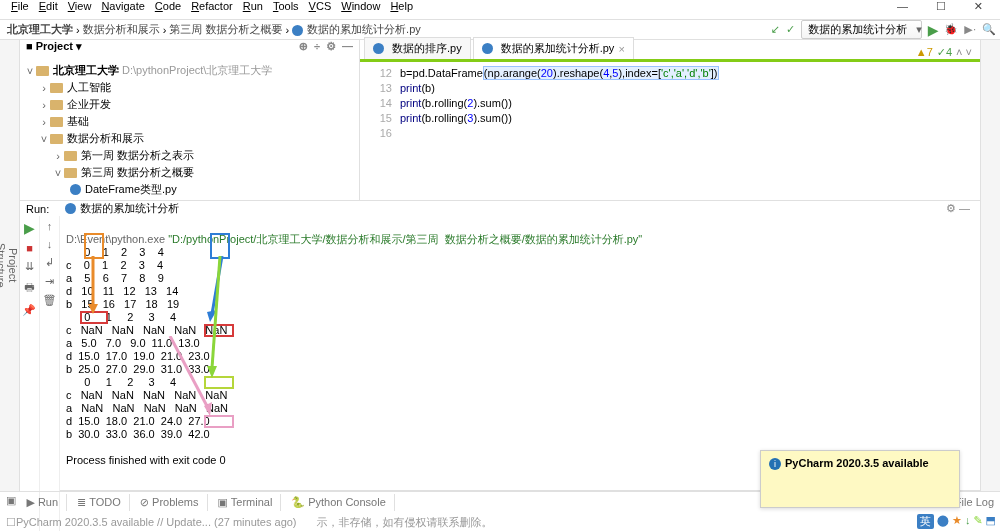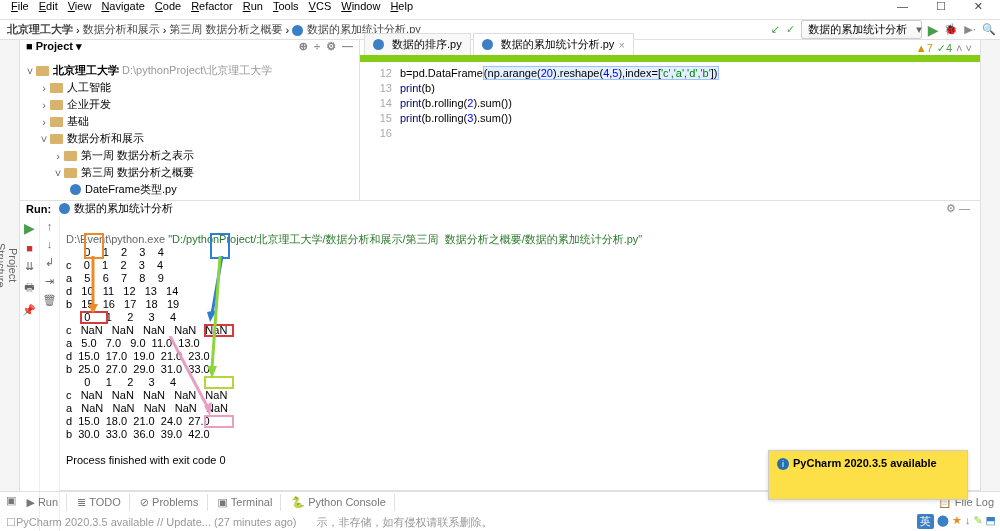--- a/index.html
+++ b/index.html
@@ -23,41 +23,41 @@
 .prjpane{width:340px;border-right:1px solid #e0e0e0;display:flex;flex-direction:column}
 .prjtitle{height:20px;display:flex;align-items:flex-start;padding:0 6px;background:#fff;font-weight:bold}
 .prjtitle .icns{margin-left:auto;color:#888;display:flex;gap:6px}
 .tree{flex:1;overflow:auto;padding:2px 0}
 .node{display:flex;align-items:center;height:17px;white-space:nowrap}
 .arr{width:12px;text-align:center;color:#666;cursor:pointer}
 .fold{width:13px;height:10px;background:#d9b36c;margin-right:4px;border-radius:1px}
 .pyic{width:11px;height:11px;border-radius:50%;background:#3b7fc4;margin-right:4px}
 .path{color:#999;margin-left:3px}
 .editor{flex:1;display:flex;flex-direction:column}
-.etabs{height:22px;display:flex;align-items:flex-end;border-bottom:7px solid #84cc16;padding-left:4px}
+.etabs{height:22px;display:flex;align-items:flex-end;border-bottom:3px solid #84cc16;padding-left:4px}
 .etab{padding:3px 8px;border:1px solid #ddd;border-bottom:none;margin-right:2px;display:flex;align-items:center;gap:4px;background:#f8f8f8}
 .etab.act{background:#fff}
 .warn{margin-left:auto;padding:0 8px;color:#999;display:flex;gap:4px}
 .code{flex:1;display:flex;font-family:Consolas,monospace;font-size:12px;padding-top:4px}
 .gut{width:40px;text-align:right;color:#aaa;padding-right:8px;line-height:15px}
 .src{flex:1;line-height:15px;white-space:pre}
 .kw{color:#000080}.s{color:#008000}.n{color:#0000ff}.id{color:#000}
 .hl{background:#e3efff;border:1px solid #99c2ff}
 .run{height:170px;display:flex;flex-direction:column;border-bottom:1px solid #e0e0e0}
 .runhdr{height:20px;display:flex;align-items:center;padding:0 6px}
-.runhdr .lbl{font-weight:bold;margin-right:8px}
+.runhdr .lbl{font-weight:normal;margin-right:16px}
 .runbody{flex:1;display:flex}
 .runtool{width:20px;background:#fff;border-right:1px solid #eee;display:flex;flex-direction:column;align-items:center;padding:4px 0;gap:6px;color:#666}
 .runtool2{width:20px;background:#fff;border-right:1px solid #eee;display:flex;flex-direction:column;align-items:center;padding:4px 0;gap:6px;color:#666}
 .out{flex:1;font-family:Consolas,monospace;font-size:12px;line-height:13px;padding:4px 6px;position:relative;white-space:pre;color:#000;overflow:hidden}
 .cmdline{color:#666}
 .cmdpath{color:#2a7a2a}
 .box{position:absolute;border:2px solid;background:transparent;pointer-events:none}
 .arrow{position:absolute;pointer-events:none}
-.toast{position:absolute;right:32px;top:450px;width:200px;height:50px;border:1px solid #ccc;background:#fde047;padding:6px 8px;box-shadow:0 1px 4px rgba(0,0,0,.15)}
+.toast{position:absolute;right:40px;top:450px;width:200px;height:58px;border:1px solid #ccc;background:#fef9c3;padding:6px 8px;box-shadow:0 1px 4px rgba(0,0,0,.15)}
 .toast .t{font-weight:bold;margin-bottom:4px}.toast .link{color:#2470b3;cursor:pointer}
 .info{width:12px;height:12px;border-radius:50%;background:#2470b3;color:#fff;display:inline-flex;align-items:center;justify-content:center;font-size:9px;margin-right:4px}
 .status{height:22px;border-top:1px solid #e0e0e0;display:flex;align-items:center;padding:0 6px;font-size:10px;color:#777}
 .status .left{display:flex;gap:2px}
 .status .tabbtn{padding:2px 8px;border-right:1px solid #e0e0e0;cursor:pointer}
 .status .right{margin-left:auto;display:flex;align-items:center;gap:4px}
 .botline{height:18px;display:flex;align-items:center;padding:0 6px;font-size:10px;color:#999}
 .gear{margin-left:auto;color:#888;padding:0 4px}
 .iconbar{position:absolute;right:4px;bottom:2px;display:flex;gap:3px}
 </style>

